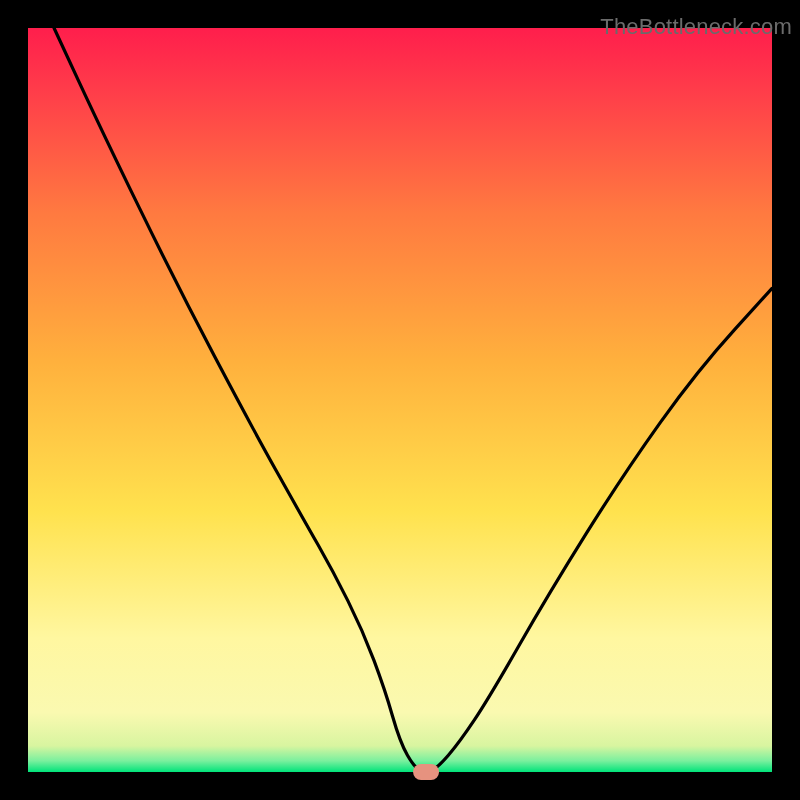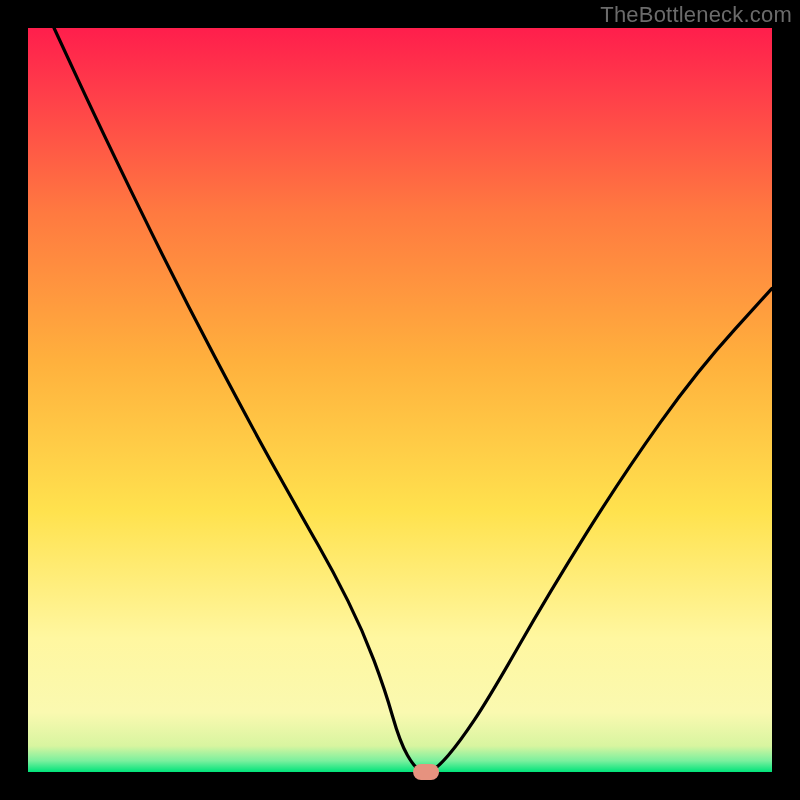--- a/index.html
+++ b/index.html
@@ -19,21 +19,21 @@
   svg.chart {
     position: absolute;
     top: 0;
     left: 0;
     width: 800px;
     height: 800px;
     display: block;
   }
   .watermark {
     position: absolute;
-    top: 2px;
+    top: 14px;
     right: 8px;
     font-size: 22px;
     font-weight: 500;
     color: #6b6b6b;
     letter-spacing: 0.2px;
     user-select: none;
   }
 </style>
 </head>
 <body>

